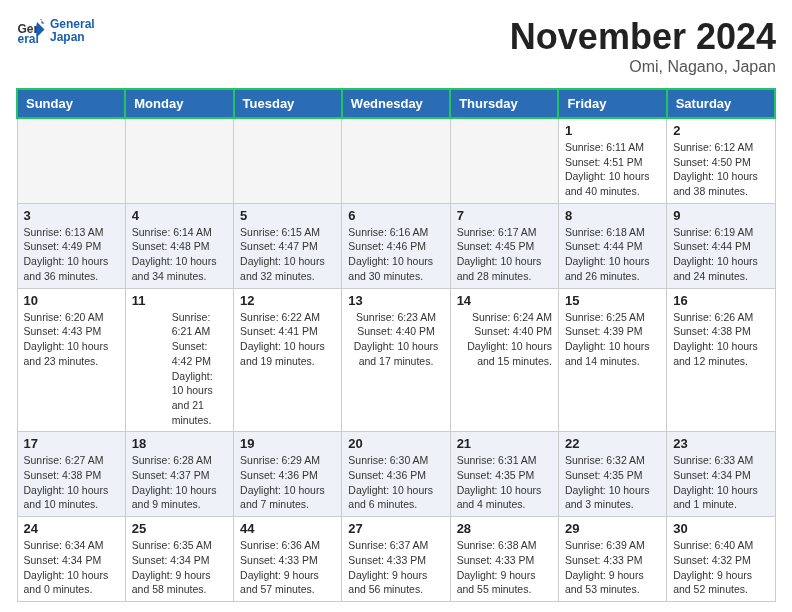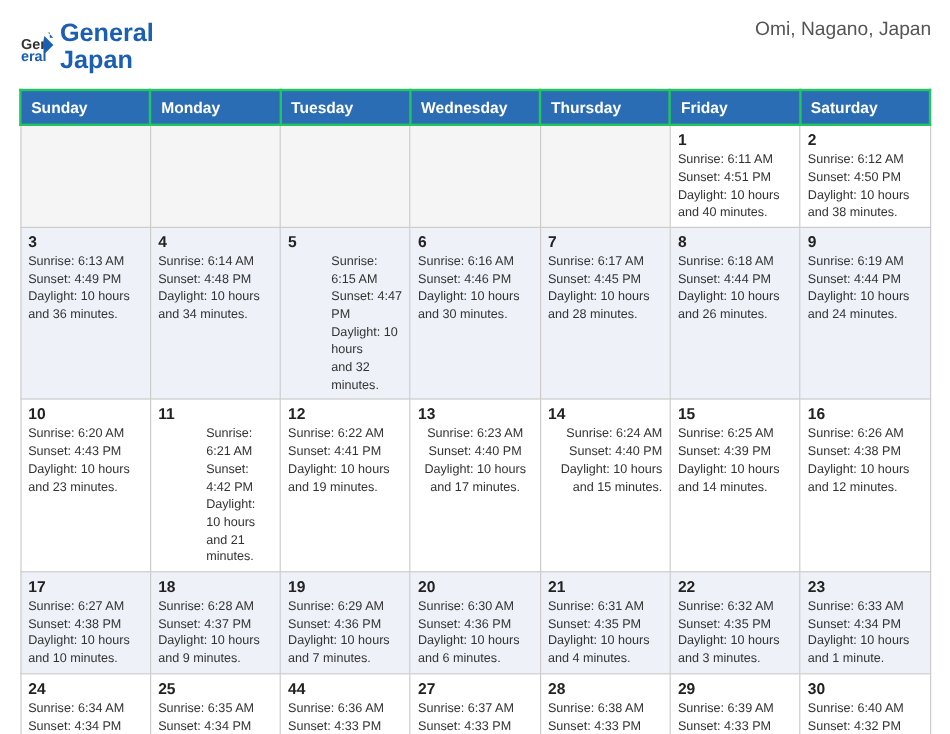--- a/index.html
+++ b/index.html
@@ -15,21 +15,21 @@
       justify-content: space-between;
       align-items: flex-start;
       margin-bottom: 12px;
     }
     .logo {
       display: flex;
       align-items: center;
       gap: 4px;
     }
     .logo-text {
-      font-size: 21px;
+      font-size: 12px;
       font-weight: bold;
       color: #333;
       line-height: 1.1;
     }
     .logo-text span {
       color: #1a5fb4;
     }
     .logo-icon {
       width: 30px;
       height: 30px;
@@ -100,20 +100,21 @@
       <polygon points="32,4 38,10 34,10 34,4" fill="#1a5fb4"></polygon>
     </svg>
     <div>
       <div class="logo-text">
         <span>General</span><br>
         <span style="color:#1a5fb4">Japan</span>
       </div>
     </div>
   </div>
   <div class="title-area">
+    <div class="month-title">November 2024</div>
     <div class="location">Omi, Nagano, Japan</div>
   </div>
 </div>
 
 <table class="calendar">
   <thead>
     <tr>
     <th>Sunday</th>
         <th>Monday</th>
         <th>Tuesday</th>
@@ -155,21 +156,21 @@
         </td>
         <td class="alt-row">
           <div class="day-num">4</div>
           <div class="day-info" style="white-space: pre-line;">Sunrise: 6:14 AM
 Sunset: 4:48 PM
 Daylight: 10 hours
 and 34 minutes.</div>
         </td>
         <td class="alt-row">
           <div class="day-num">5</div>
-          <div class="day-info" style="white-space: pre-line; margin-left: 36px;">Sunrise: 6:15 AM
+          <div class="day-info" style="white-space: pre-line;">Sunrise: 6:15 AM
 Sunset: 4:47 PM
 Daylight: 10 hours
 and 32 minutes.</div>
         </td>
         <td class="alt-row">
           <div class="day-num">6</div>
           <div class="day-info" style="white-space: pre-line;">Sunrise: 6:16 AM
 Sunset: 4:46 PM
 Daylight: 10 hours
 and 30 minutes.</div>

